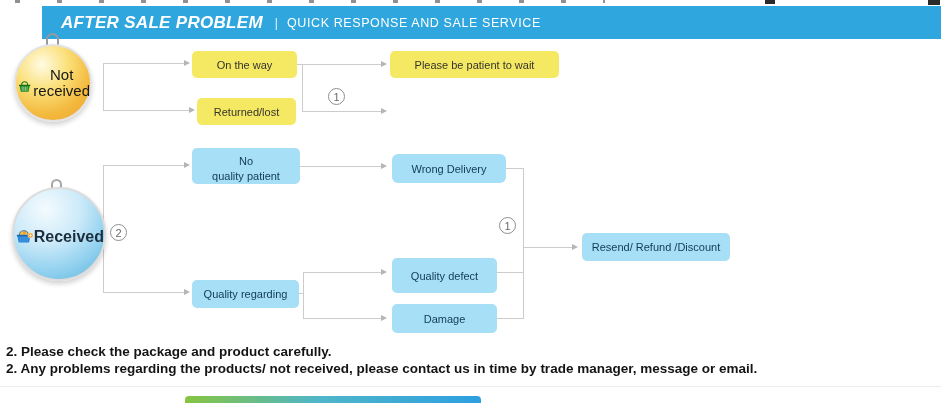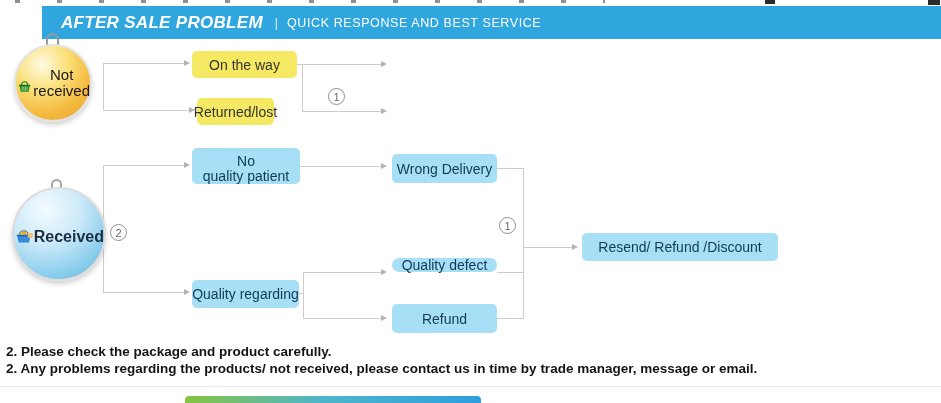--- a/index.html
+++ b/index.html
@@ -17,21 +17,21 @@
   .banner-title{font-weight:700;font-style:italic;font-size:17px;letter-spacing:.3px;white-space:nowrap;}
   .banner-sep{margin:0 9px 0 12px;font-size:12px;opacity:.9;}
   .banner-sub{font-size:12.5px;letter-spacing:.6px;white-space:nowrap;}
   
   .hl{position:absolute;height:1px;background:#cccccc;z-index:1;}
   .vl{position:absolute;width:1px;background:#cccccc;z-index:1;}
   .ah{position:absolute;width:0;height:0;border-top:3.5px solid transparent;
     border-bottom:3.5px solid transparent;border-left:6px solid #b5b5b5;z-index:1;}
   
   .ybox,.bbox{position:absolute;border-radius:5px;display:flex;flex-direction:column;
-    align-items:center;justify-content:center;text-align:center;font-size:14px;z-index:2;}
+    align-items:center;justify-content:center;text-align:center;font-size:11px;z-index:2;}
   .ybox{background:#F5E964;color:#35342c;}
   .bbox{background:#A6DFF6;color:#123a55;}
   
   .marker{position:absolute;width:17px;height:17px;border:1px solid #8f8f8f;border-radius:50%;
     color:#6a6a6a;font-size:11px;display:flex;align-items:center;justify-content:center;
     background:#fff;z-index:2;box-sizing:border-box;}
   
   .sphere{position:absolute;border-radius:50%;z-index:3;display:flex;flex-direction:row;
     align-items:center;box-sizing:border-box;box-shadow:0 3px 5px rgba(0,0,0,.18);}
   .sphere-orange{left:14px;top:44px;width:78px;height:78px;
@@ -57,21 +57,21 @@
 
 <div id="screen">
 
   <div class="crop-strip"></div>
   <div class="crop-mark" style="left:765px;top:0;width:10px;height:4px;"></div>
   <div class="crop-mark" style="left:928px;top:0;width:12px;height:5px;"></div>
 
   <div class="banner">
     <span class="banner-title">AFTER SALE PROBLEM</span>
     <span class="banner-sep">|</span>
-    <span class="banner-sub">QUICK RESPONSE AND BEST SERVICE</span>
+    <span class="banner-sub">QUICK RESPONSE AND SALE SERVICE</span>
   </div>
 
   <div class="vl" style="left:103px;top:63px;height:48px;"></div>
   <div class="hl" style="left:103px;top:63px;width:81px;"></div>
   <div class="ah" style="left:184px;top:60px;"></div>
   <div class="hl" style="left:103px;top:110px;width:86px;"></div>
   <div class="ah" style="left:189px;top:107px;"></div>
   <div class="hl" style="left:297px;top:64px;width:84px;"></div>
   <div class="ah" style="left:381px;top:61px;"></div>
   <div class="vl" style="left:302px;top:64px;height:48px;"></div>
@@ -141,41 +141,44 @@
       <circle cx="42" cy="15" r="6.5" fill="#f29a1f" stroke="#ffffff" stroke-width="1.4"></circle>
       <line x1="42" y1="11.5" x2="42" y2="18.5" stroke="#ffffff" stroke-width="1.8"></line>
       <line x1="38.5" y1="15" x2="45.5" y2="15" stroke="#ffffff" stroke-width="1.8"></line>
     </svg>
     <div class="sphere-label sphere-label-bold">Received</div>
   </div>
 
   <div class="ybox" style="left:192px;top:51px;width:105px;height:27px;">
     <span>On the way</span>
   </div>
-  <div class="ybox" style="left:197px;top:98px;width:77px;height:27px;justify-content:center;">
+  <div class="ybox" style="left:197px;top:98px;width:99px;height:27px;justify-content:center;">
     <span>Returned/lost</span>
+  </div>
+  <div class="ybox" style="left:390px;top:51px;width:169px;height:27px;">
+    <span>Please be patient to wait</span>
   </div>
 
   <div class="bbox" style="left:192px;top:148px;width:108px;height:36px;line-height:15px;justify-content:flex-end;">
     <span>No</span>
     <span>quality patient</span>
   </div>
   <div class="bbox" style="left:192px;top:280px;width:107px;height:28px;">
     <span>Quality regarding</span>
   </div>
-  <div class="bbox" style="left:392px;top:154px;width:105px;height:29px;">
+  <div class="bbox" style="left:392px;top:154px;width:114px;height:29px;border-radius:6px;">
     <span>Wrong Delivery</span>
   </div>
-  <div class="bbox" style="left:392px;top:258px;width:105px;height:14px;border-radius:7px;">
+  <div class="bbox" style="left:392px;top:258px;width:105px;height:35px;">
     <span>Quality defect</span>
   </div>
   <div class="bbox" style="left:392px;top:304px;width:105px;height:29px;">
-    <span>Refund</span>
+    <span>Damage</span>
   </div>
-  <div class="bbox" style="left:582px;top:233px;width:196px;height:28px;">
+  <div class="bbox" style="left:582px;top:233px;width:148px;height:28px;">
     <span>Resend/ Refund /Discount</span>
   </div>
 
   <div class="footnote" style="top:344px;">2. Please check the package and product carefully.</div>
   <div class="footnote" style="top:361px;">2. Any problems regarding the products/ not received, please contact us in time by trade manager, message or email.</div>
 
   <div class="divider"></div>
   <div class="bottom-bar"></div>
 
 </div>

